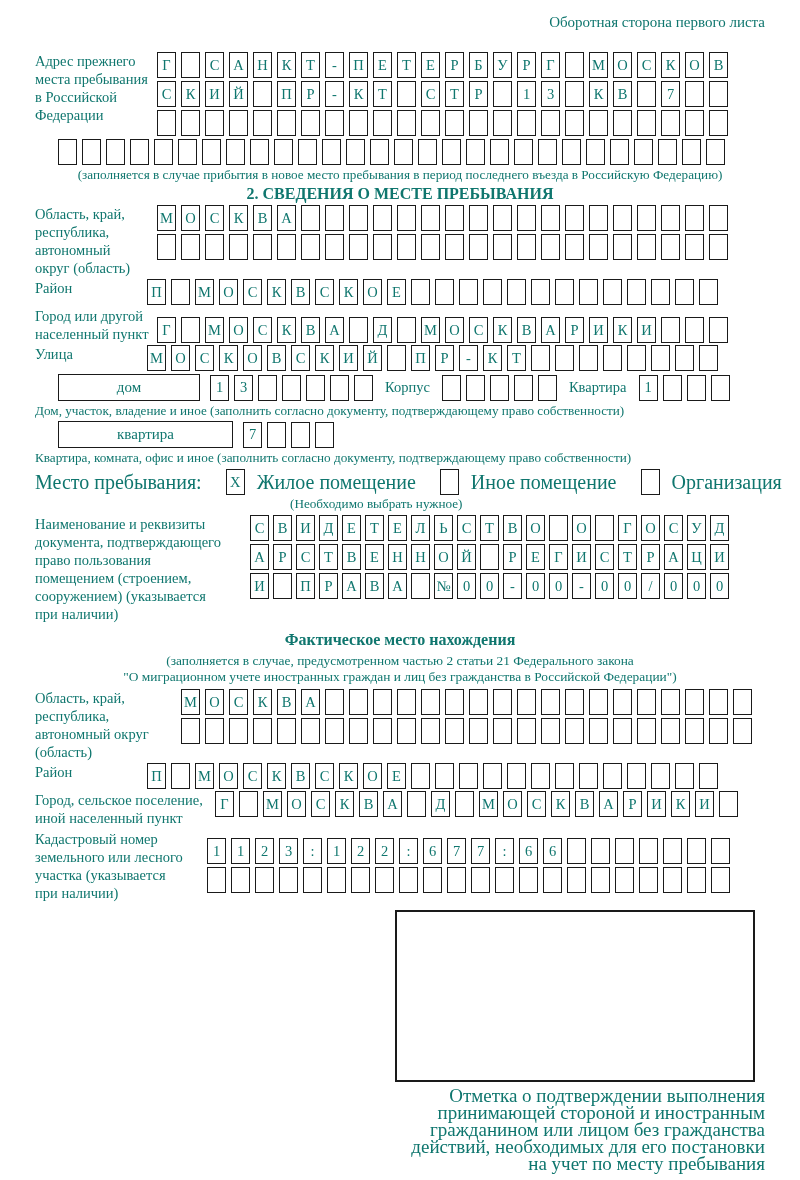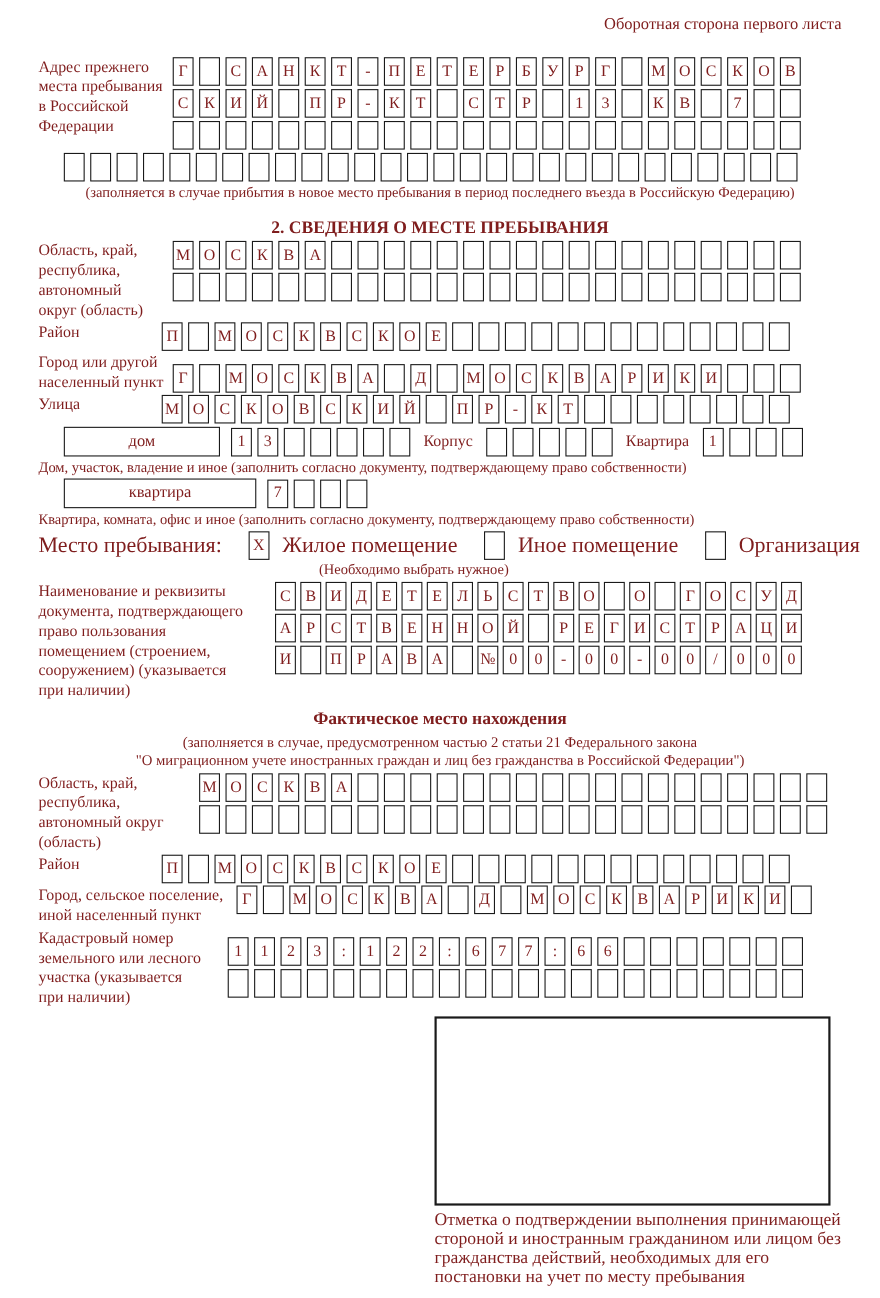--- a/index.html
+++ b/index.html
@@ -1,23 +1,23 @@
 <!DOCTYPE html>
 <html><head>
 <meta charset="utf-8">
 <style>
   html,body{margin:0;padding:0;background:#fff;}
   .page{
     width:800px;height:1180px;box-sizing:border-box;
     padding:14px 35px 0 35px;
     font-family:"Liberation Serif","DejaVu Serif",serif;
-    color:#7f1d1d;background:#fff;overflow:hidden;
+    color:#0f766e;background:#fff;overflow:hidden;
   }
   .hdr-right{text-align:right;font-size:15px;height:16px;margin-bottom:22px;}
-  .sec-title{text-align:center;font-weight:bold;font-size:16px;height:18px;margin-top:16px;}
+  .sec-title{text-align:center;font-weight:bold;font-size:16px;height:18px;margin-top:2px;}
   .caption{font-size:13.2px;height:16px;}
   .caption.center{text-align:center;}
   .field{display:flex;margin-top:2px;}
   .flabel{font-size:14.5px;line-height:18px;white-space:pre-line;flex-shrink:0;}
   .rows{display:flex;flex-direction:column;gap:3px;}
   .boxrow{display:flex;gap:5px;}
   .boxrow.tight{gap:4px;}
   .cbox{
     width:19px;height:26px;box-sizing:border-box;border:1.5px solid #1a1a1a;
     display:flex;align-items:center;justify-content:center;
@@ -37,21 +37,21 @@
   .inline-lbl{font-size:14.5px;margin:0 12px;white-space:nowrap;}
   .place-row{display:flex;align-items:center;gap:24px;margin-top:3px;}
   .place-opt{display:flex;align-items:center;gap:12px;}
   .place-lbl{font-size:20px;white-space:nowrap;}
   .note{font-size:13.2px;height:16px;margin-top:1px;margin-left:255px;}
   .subtitle{text-align:center;font-size:13.4px;height:16px;}
   .title3{margin-top:8px;}
   .pad-top8{padding-top:8px;}
   .stamp-wrap{margin-top:8px;margin-left:360px;width:370px;}
   .stamp-box{width:360px;height:172px;box-sizing:border-box;border:2px solid #1a1a1a;background:#fff;}
-  .stamp-cap{margin-top:5px;width:370px;text-align:left;font-size:16px;line-height:17px;}
+  .stamp-cap{margin-top:5px;width:370px;text-align:right;font-size:19px;line-height:17px;}
   .mt3{margin-top:3px;}
 </style>
 </head>
 <body>
 
 <div class="page">
 
   <div class="hdr-right">Оборотная сторона первого листа</div>
 
   <div class="field">

